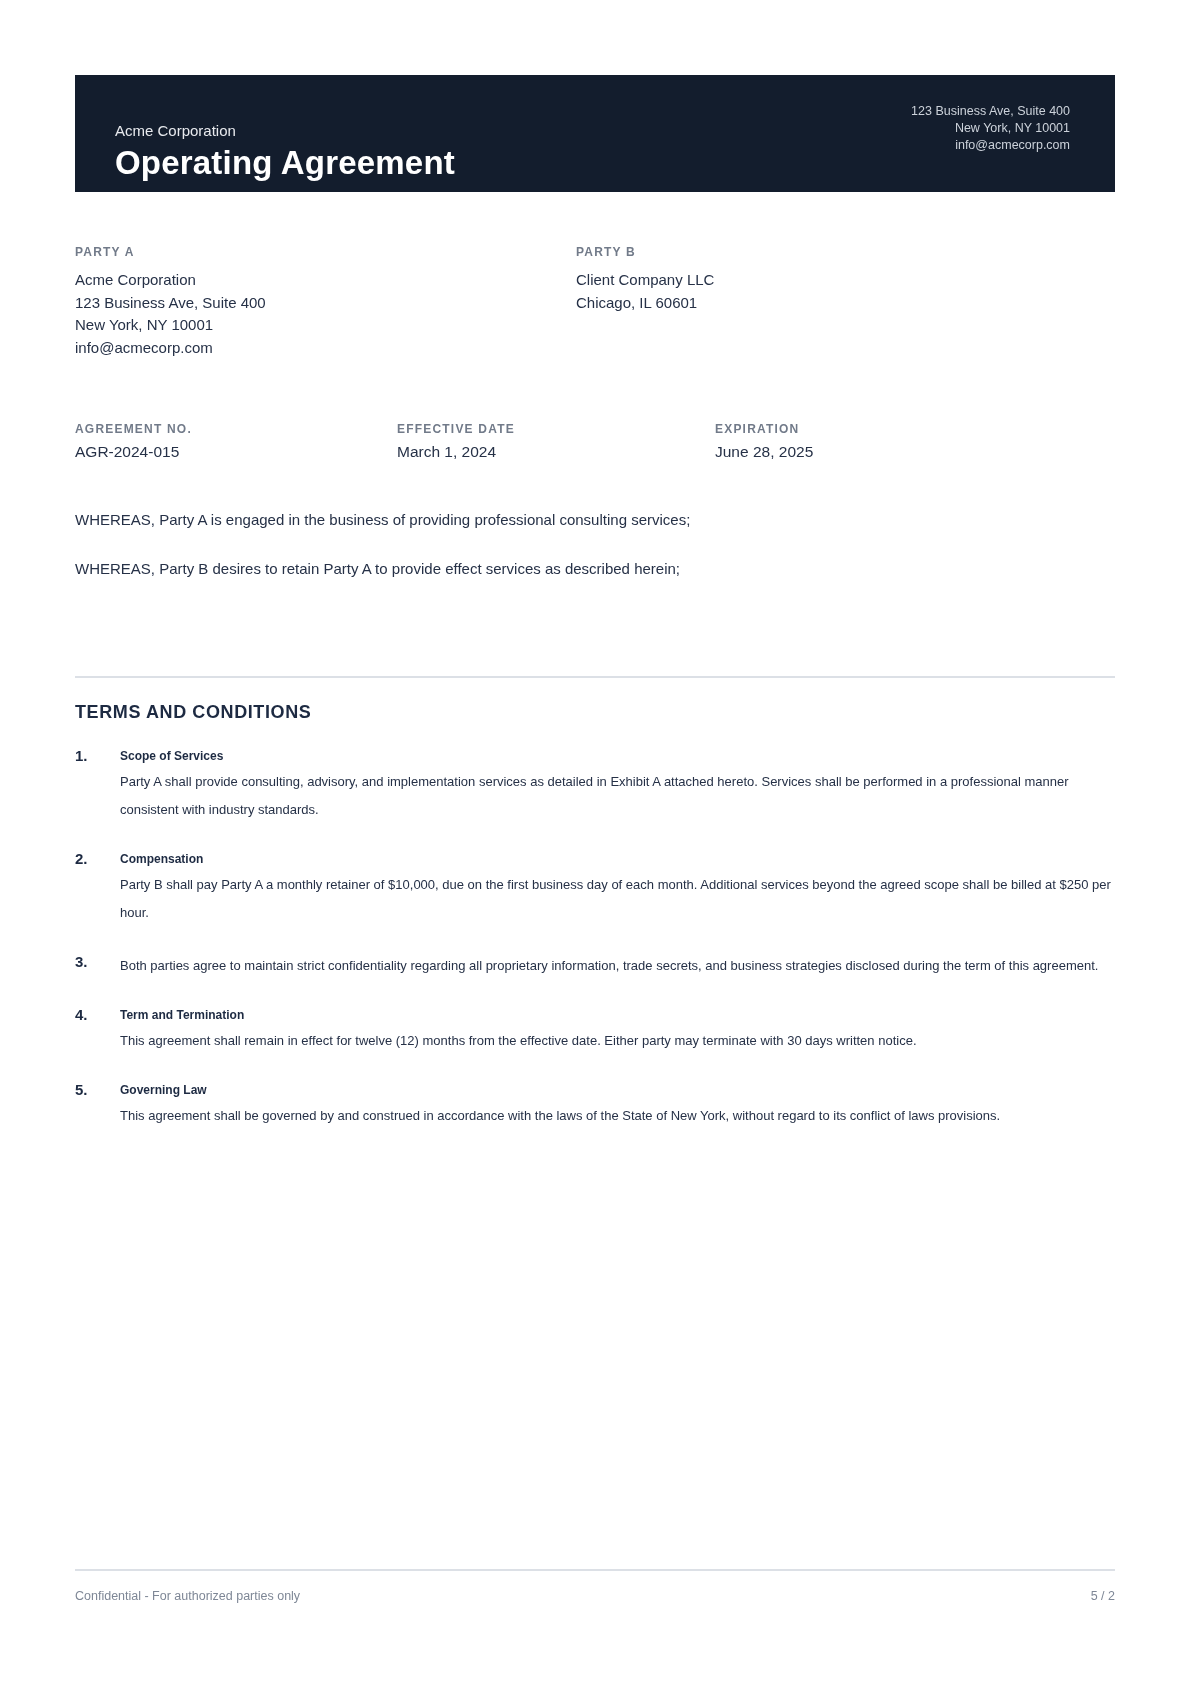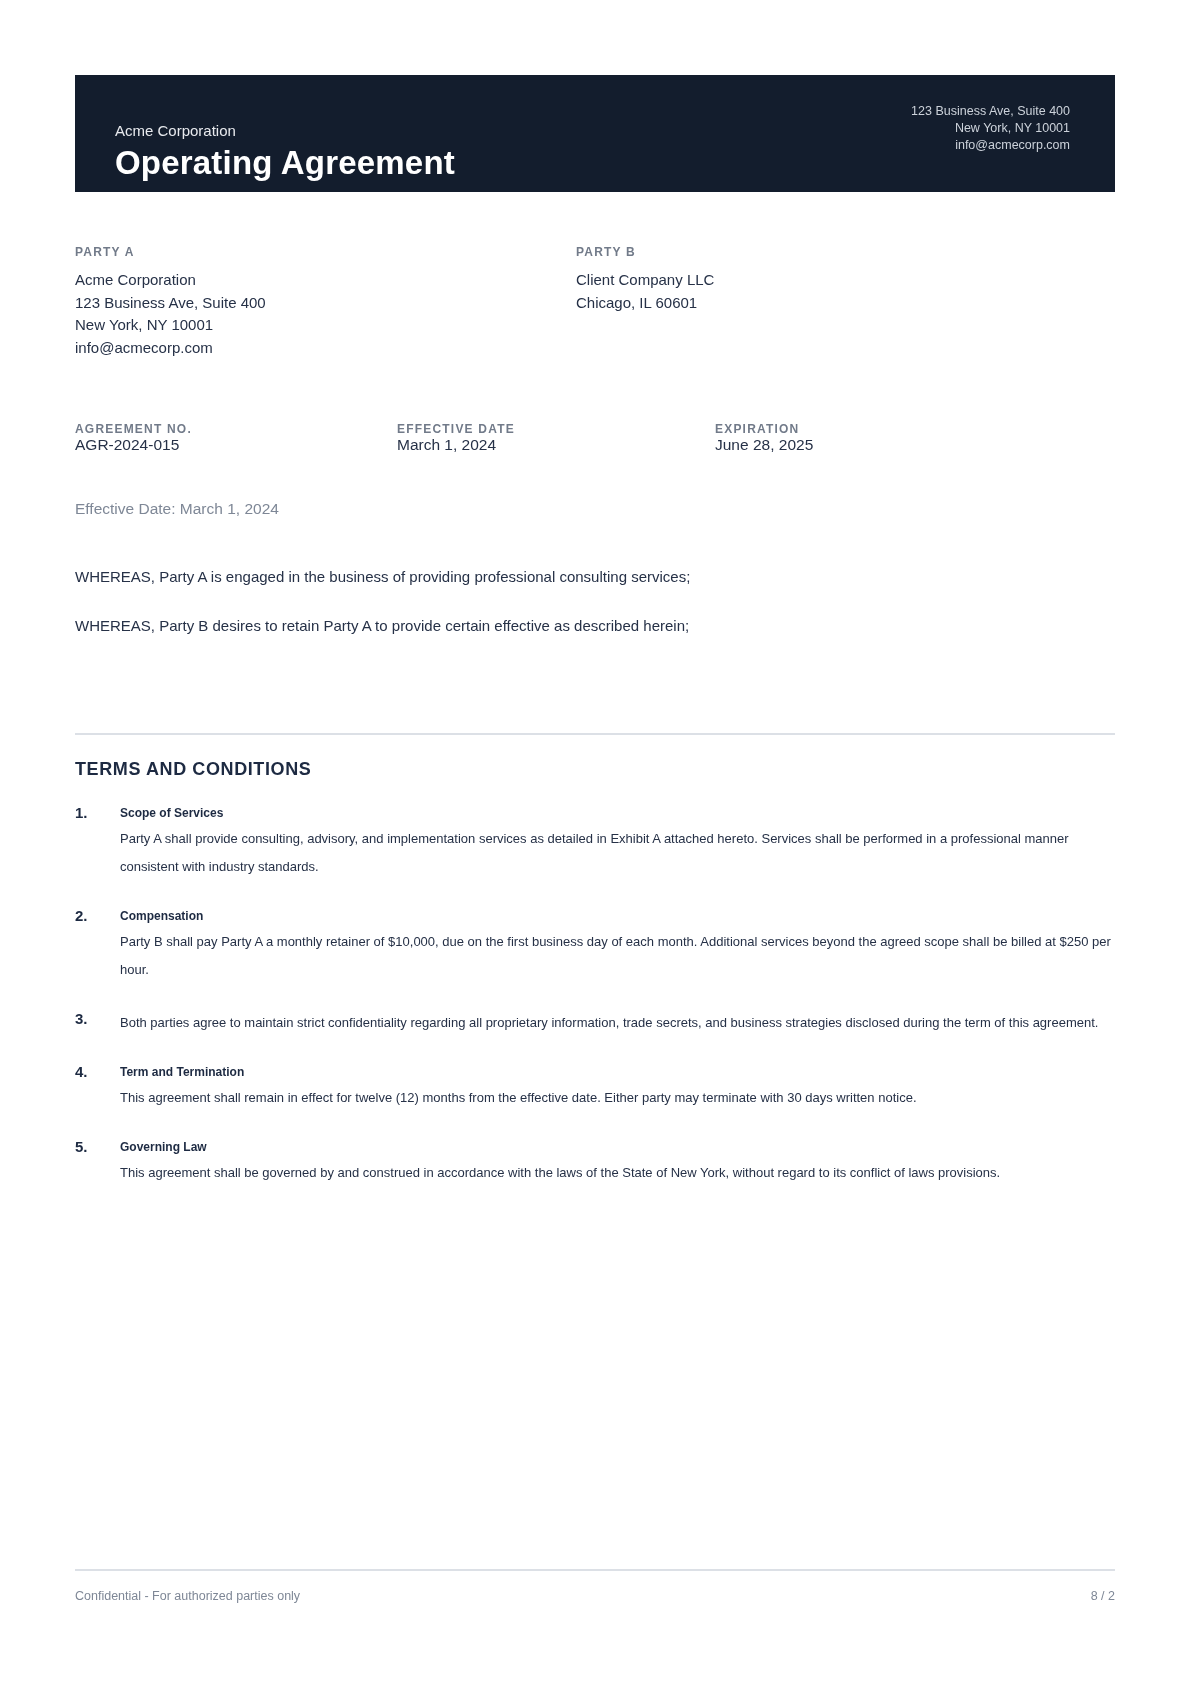--- a/index.html
+++ b/index.html
@@ -67,21 +67,21 @@
   }
   .party-label { margin-bottom: 10px; }
   .party-line { font-size: 15px; line-height: 22.5px; }
 
   
   .meta {
     display: grid;
     grid-template-columns: 322px 318px 1fr;
     margin-top: 63px;
   }
-  .meta-label { }
+  .meta-label { margin-bottom: 7px; }
   .meta-value { font-size: 15.5px; }
 
   
   .effective-note {
     margin-top: 46px;
     color: #7e8796;
     font-size: 15.5px;
   }
 
   
@@ -186,25 +186,24 @@
     <div>
       <div class="small-label meta-label">EFFECTIVE DATE</div>
       <div class="meta-value">March 1, 2024</div>
     </div>
     <div>
       <div class="small-label meta-label">EXPIRATION</div>
       <div class="meta-value">June 28, 2025</div>
     </div>
   </div>
 
-  <div class="effective-note">Effective Date: March 1, 2024</div>
 
   <div class="recitals">
     <p class="clause">WHEREAS, Party A is engaged in the business of providing professional consulting services;</p>
-    <p class="clause">WHEREAS, Party B desires to retain Party A to provide certain effective as described herein;</p>
+    <p class="clause">WHEREAS, Party B desires to retain Party A to provide effect services as described herein;</p>
   </div>
 
   <hr class="divider">
 
   <div class="terms">
     <div class="section-heading">TERMS AND CONDITIONS</div>
 
     <div class="terms-list">
 
       <div class="term-item">
@@ -244,16 +243,16 @@
           <div class="term-title">Governing Law</div>
           <div class="term-body">This agreement shall be governed by and construed in accordance with the laws of the State of New York, without regard to its conflict of laws provisions.</div>
         </div>
       </div>
 
     </div>
   </div>
 
   <div class="footer">
     <div>Confidential - For authorized parties only</div>
-    <div>8 / 2</div>
+    <div>5 / 2</div>
   </div>
 
 </div>
 
 </body></html>

